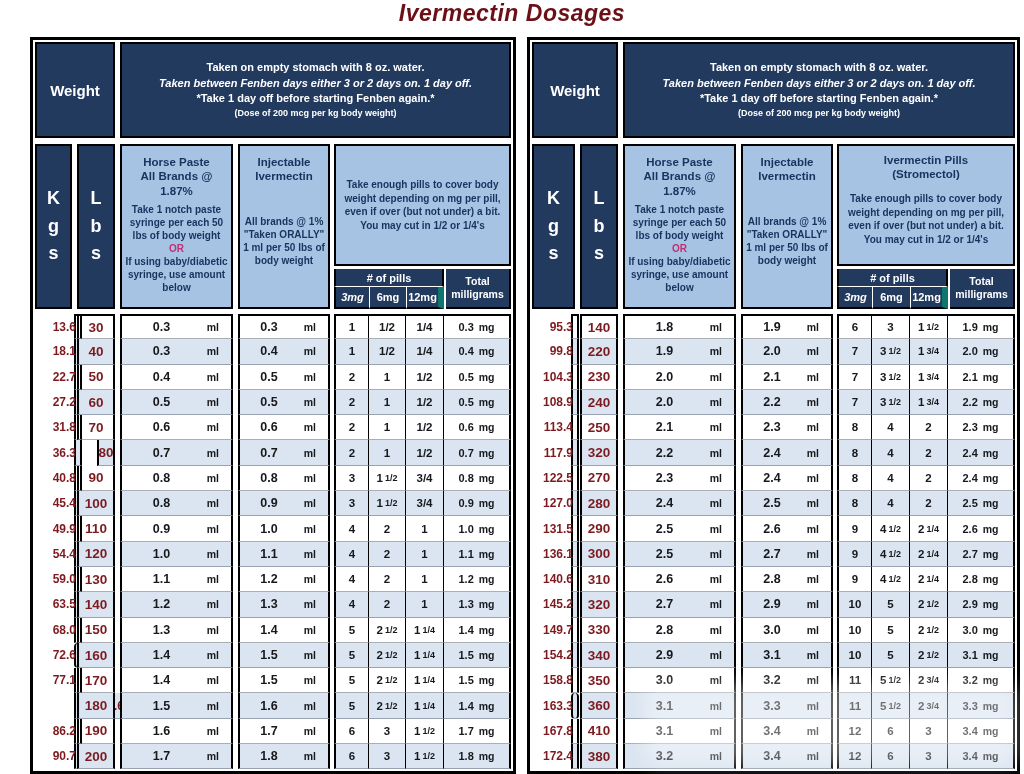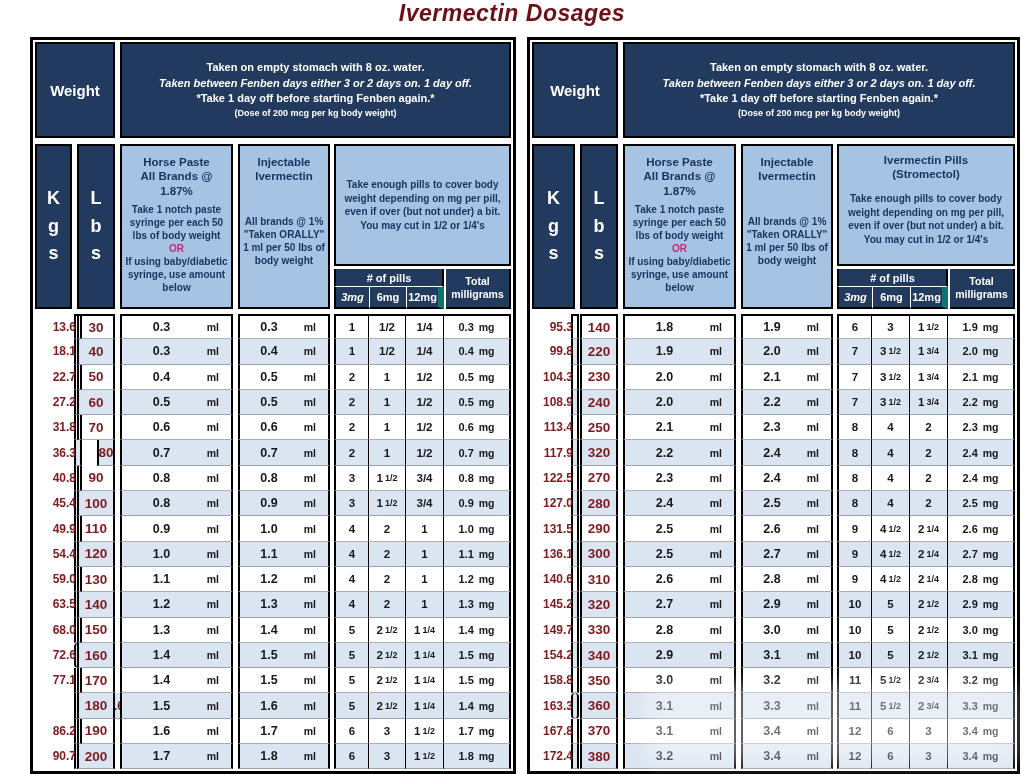--- a/index.html
+++ b/index.html
@@ -755,21 +755,21 @@
       <span class="u">ml</span>
     </div>
     <div class="cell c-p3 pill alt" style="grid-row: 22;">11</div>
     <div class="cell c-p6 pill alt" style="grid-row: 22;">5 <span class="fr">1/2</span></div>
     <div class="cell c-p12 pill alt" style="grid-row: 22;">2 <span class="fr">3/4</span></div>
     <div class="cell c-total alt" style="grid-row: 22;">
       <span class="tv">3.3</span>
       <span class="tu">mg</span>
     </div>
     <div class="cell c-kgs" style="grid-row: 23;">167.8</div>
-    <div class="cell c-lbs" style="grid-row: 23;">370</div>
+    <div class="cell c-lbs" style="grid-row: 23;">410</div>
     <div class="cell c-paste val-cell" style="grid-row: 23;">
       <span class="v">3.1</span>
       <span class="u">ml</span>
     </div>
     <div class="cell c-inj val-cell" style="grid-row: 23;">
       <span class="v">3.4</span>
       <span class="u">ml</span>
     </div>
     <div class="cell c-p3 pill" style="grid-row: 23;">12</div>
     <div class="cell c-p6 pill" style="grid-row: 23;">6</div>

